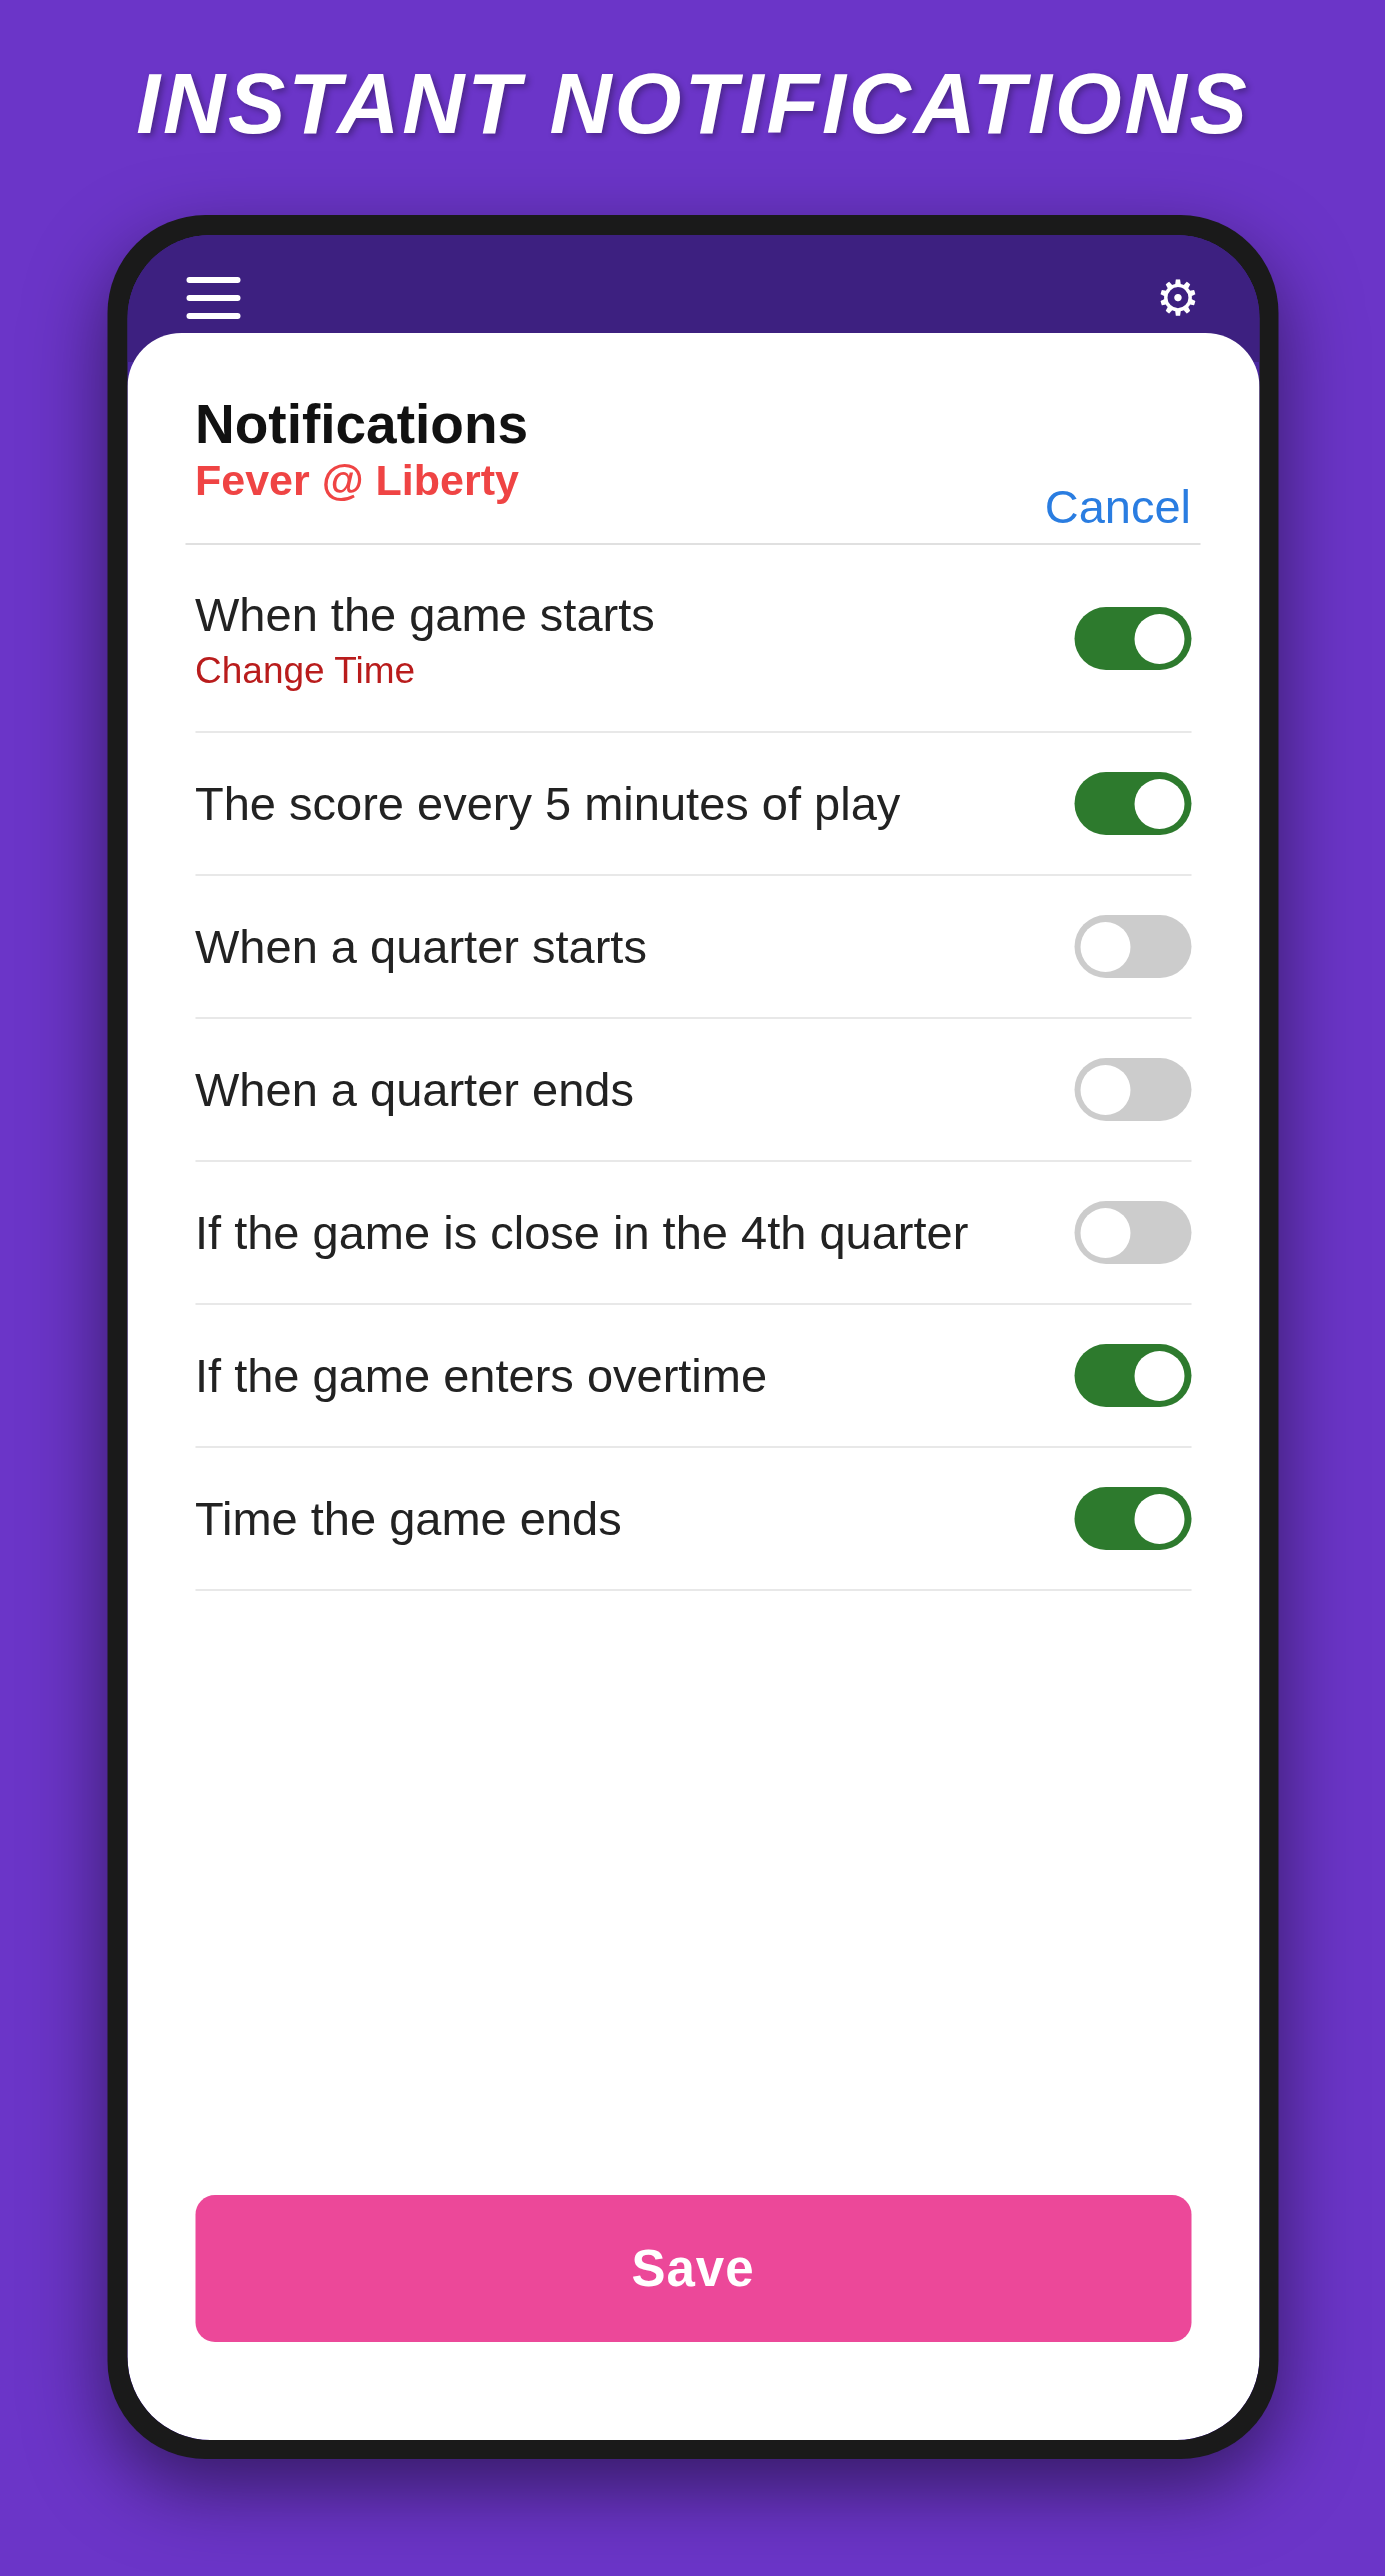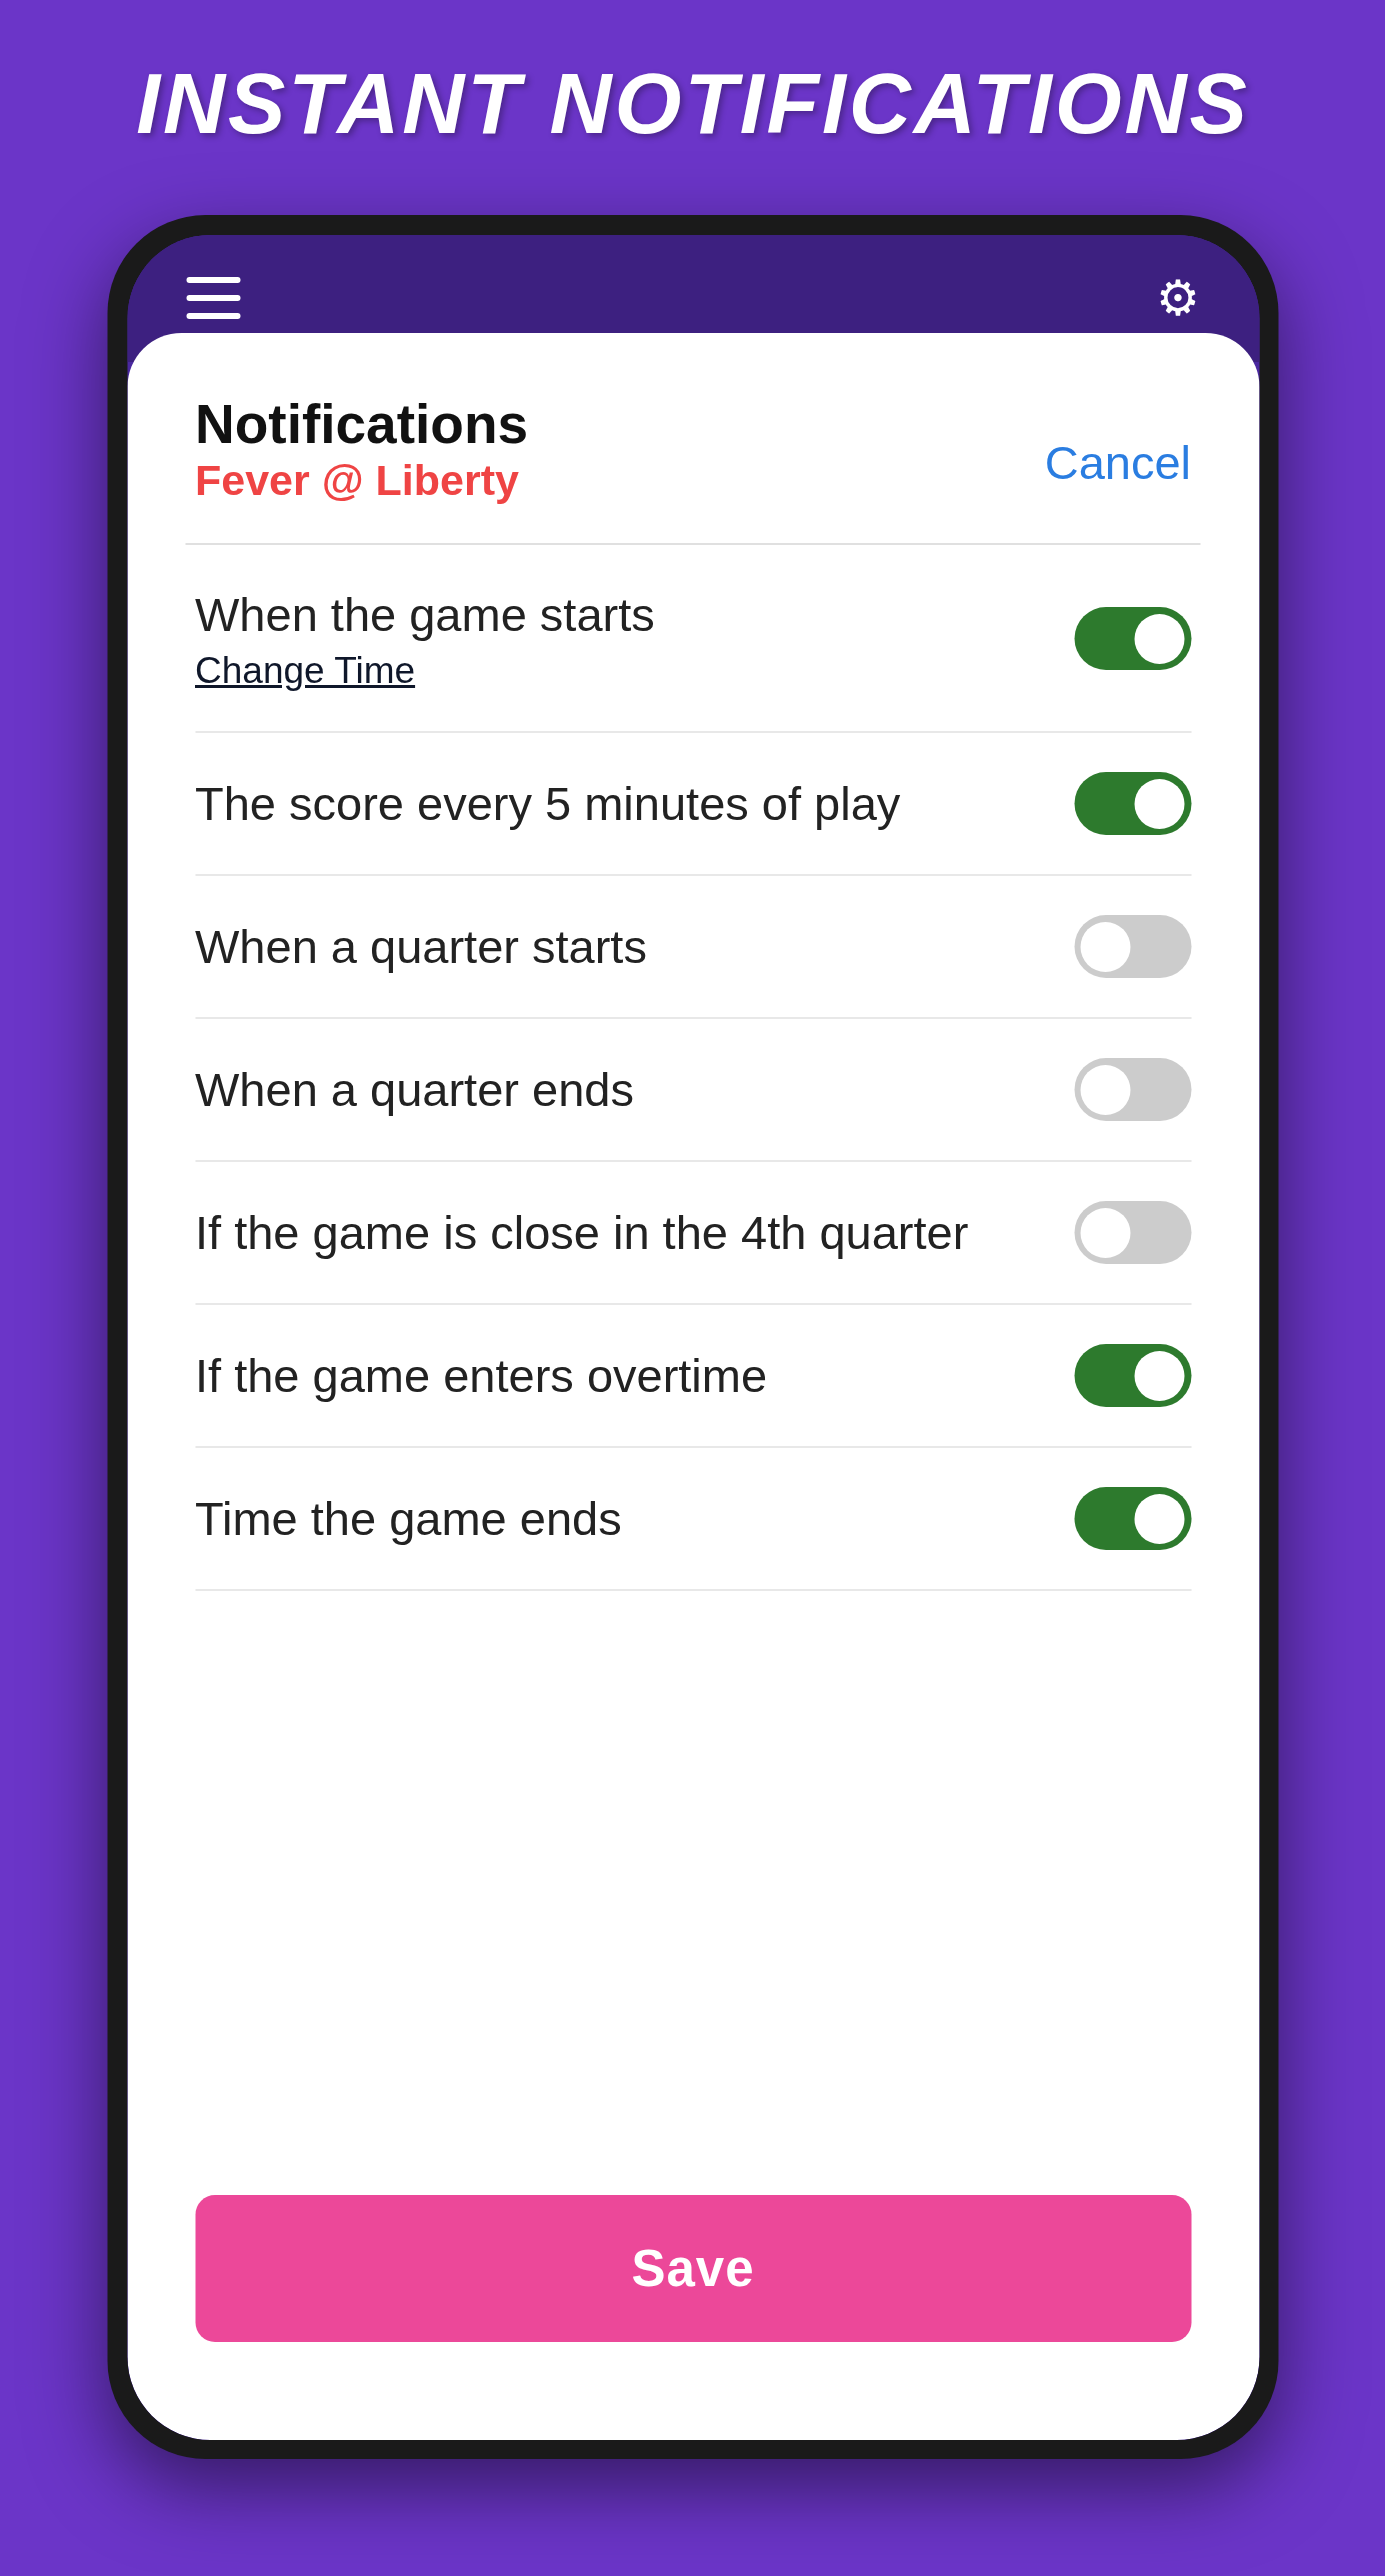--- a/index.html
+++ b/index.html
@@ -96,21 +96,21 @@
       background: white;
       border-radius: 54px 54px 83px 83px;
       padding: 59px 68px 68px 68px;
       height: calc(100% - 98px);
     }
 
     
     .modal-header {
       display: flex;
       justify-content: space-between;
-      align-items: center;
+      align-items: flex-end;
       margin-bottom: 9.8px;
     }
 
     .modal-title {
       font-size: 55px;
       font-weight: 800;
       color: #111;
     }
 
     .cancel-btn {
@@ -153,24 +153,23 @@
     }
 
     .notif-label {
       font-size: 47px;
       color: #222;
       line-height: 1.3;
     }
 
     .change-time-link {
       font-size: 37px;
-      color: #0f172a;
+      color: #b91c1c;
       margin-top: 4.9px;
       display: block;
-      text-decoration: underline;
     }
 
     
     .toggle {
       width: 117px;
       height: 63px;
       border-radius: 39px;
       position: relative;
       cursor: pointer;
       flex-shrink: 0;

